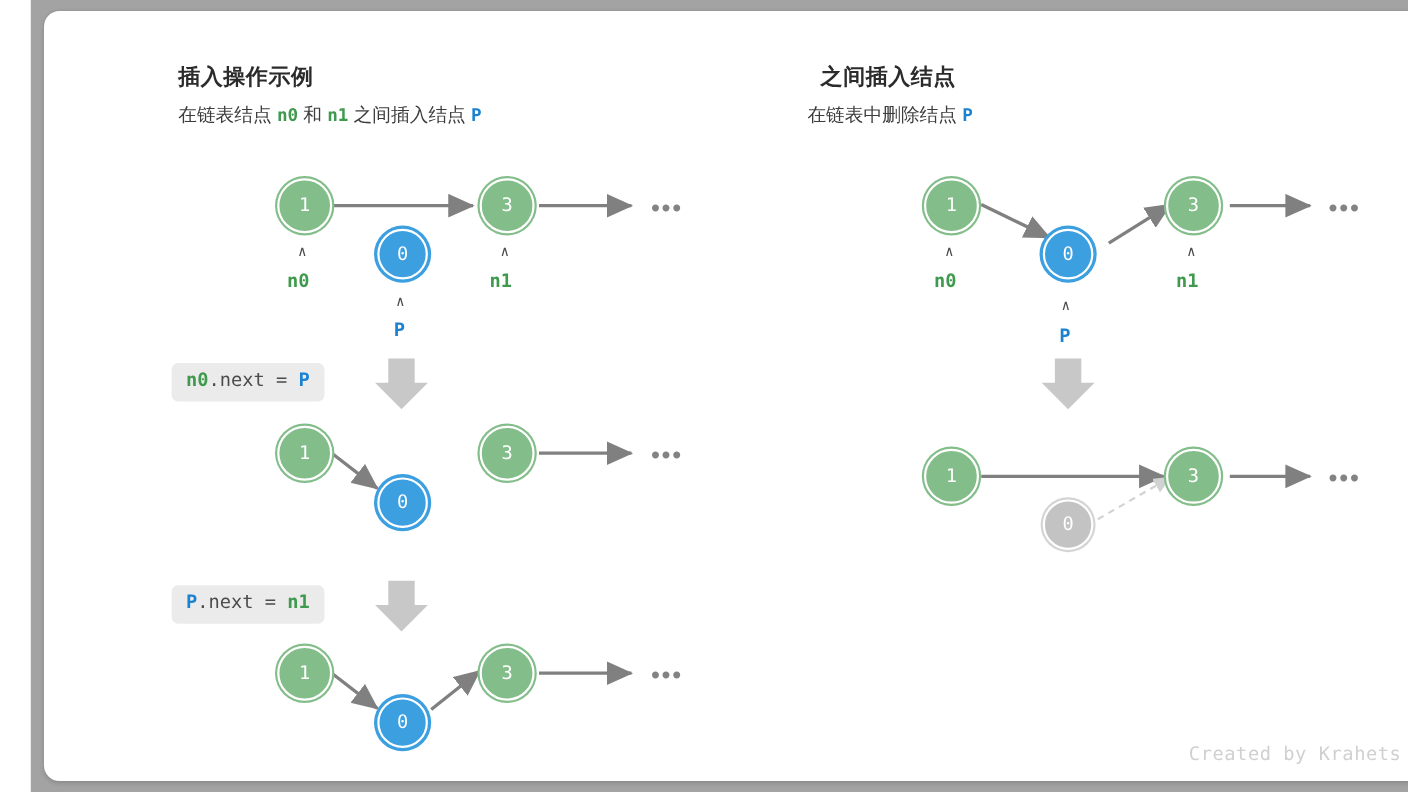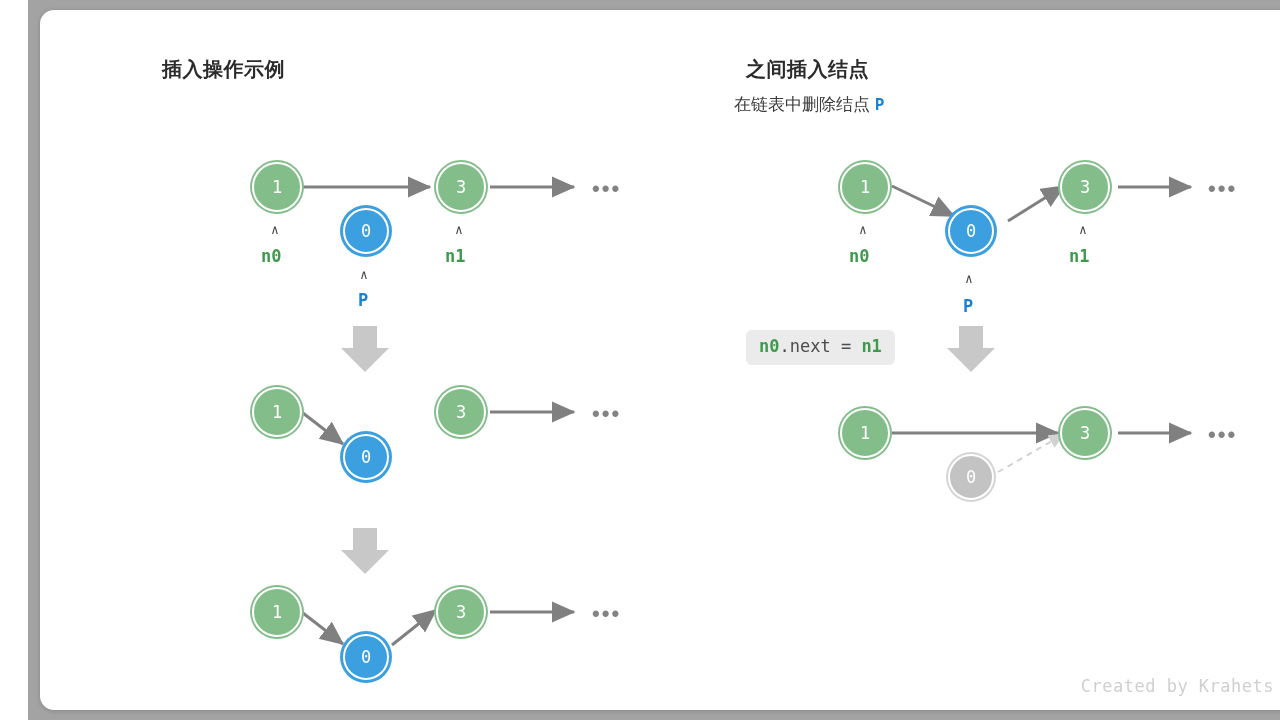--- a/index.html
+++ b/index.html
@@ -174,41 +174,55 @@
         <line x1="352" y1="635" x2="396" y2="600" stroke="#808080" stroke-width="3" marker-end="url(#ah-gray)"></line>
 
         <line x1="450" y1="602" x2="534" y2="602" stroke="#808080" stroke-width="3" marker-end="url(#ah-gray)"></line>
 
         <path d="M313,316 h24 v22 h12 l-24,24 l-24,-24 h12 z" fill="#c8c8c8"></path>
         <path d="M313,518 h24 v22 h12 l-24,24 l-24,-24 h12 z" fill="#c8c8c8"></path>
       </svg>
 
       <div class="panel-title" style="left:122px; top:46px;">插入操作示例</div>
 
+      <div class="panel-sub" style="left:122px; top:83px;">
+        <span>在链表结点</span>
+        <span class="mono gid">n0</span>
+        <span>和</span>
+        <span class="mono gid">n1</span>
+        <span>之间插入结点</span>
+        <span class="mono bid">P</span>
+      </div>
 
       <div class="node node-green n-lg" style="left:212px; top:152px;">1</div>
       <div class="node node-blue n-md" style="left:303px; top:198px;">0</div>
       <div class="node node-green n-lg" style="left:396px; top:152px;">3</div>
       <div class="dots" style="left:552px; top:168px;">•••</div>
 
       <div class="caret" style="left:231px; top:213px;">∧</div>
       <div class="ptr-label gid" style="left:221px; top:236px;">n0</div>
 
       <div class="caret" style="left:415px; top:213px;">∧</div>
       <div class="ptr-label gid" style="left:405px; top:236px;">n1</div>
 
       <div class="caret" style="left:320px; top:258px;">∧</div>
       <div class="ptr-label bid" style="left:318px; top:280px;">P</div>
 
+      <div class="code-chip" style="left:116px; top:320px;">
+        <span class="gid">n0</span><span>.next = </span><span class="bid">P</span>
+      </div>
 
       <div class="node node-green n-lg" style="left:212px; top:377px;">1</div>
       <div class="node node-blue n-md" style="left:303px; top:424px;">0</div>
       <div class="node node-green n-lg" style="left:396px; top:377px;">3</div>
       <div class="dots" style="left:552px; top:393px;">•••</div>
 
+      <div class="code-chip" style="left:116px; top:522px;">
+        <span class="bid">P</span><span>.next = </span><span class="gid">n1</span>
+      </div>
 
       <div class="node node-green n-lg" style="left:212px; top:577px;">1</div>
       <div class="node node-blue n-md" style="left:303px; top:624px;">0</div>
       <div class="node node-green n-lg" style="left:396px; top:577px;">3</div>
       <div class="dots" style="left:552px; top:593px;">•••</div>
     </div>
 
     <div class="panel" id="panel-delete">
 
       <svg class="layer">
@@ -250,23 +264,20 @@
 
       <div class="caret" style="left:191px; top:213px;">∧</div>
       <div class="ptr-label gid" style="left:181px; top:236px;">n0</div>
 
       <div class="caret" style="left:411px; top:213px;">∧</div>
       <div class="ptr-label gid" style="left:401px; top:236px;">n1</div>
 
       <div class="caret" style="left:297px; top:262px;">∧</div>
       <div class="ptr-label bid" style="left:295px; top:286px;">P</div>
 
-      <div class="code-chip" style="left:78px; top:320px;">
-        <span class="gid">n0</span><span>.next = </span><span class="gid">n1</span>
-      </div>
 
       <div class="node node-green n-lg" style="left:172px; top:398px;">1</div>
       <div class="node node-gray n-md" style="left:280px; top:444px;">0</div>
       <div class="node node-green n-lg" style="left:392px; top:398px;">3</div>
       <div class="dots" style="left:540px; top:414px;">•••</div>
     </div>
 
     <div class="footer">Created by Krahets</div>
   </div>
 </div>

